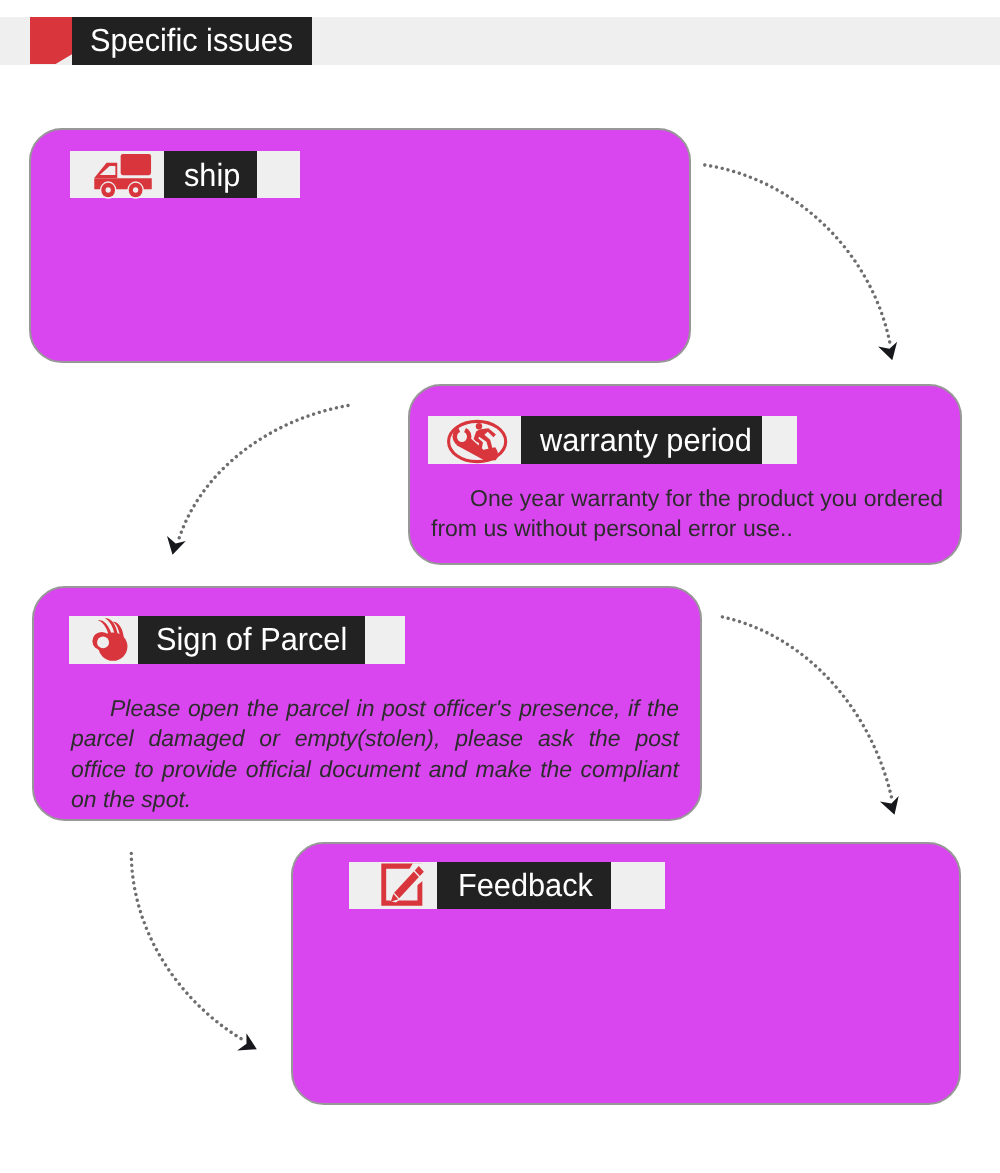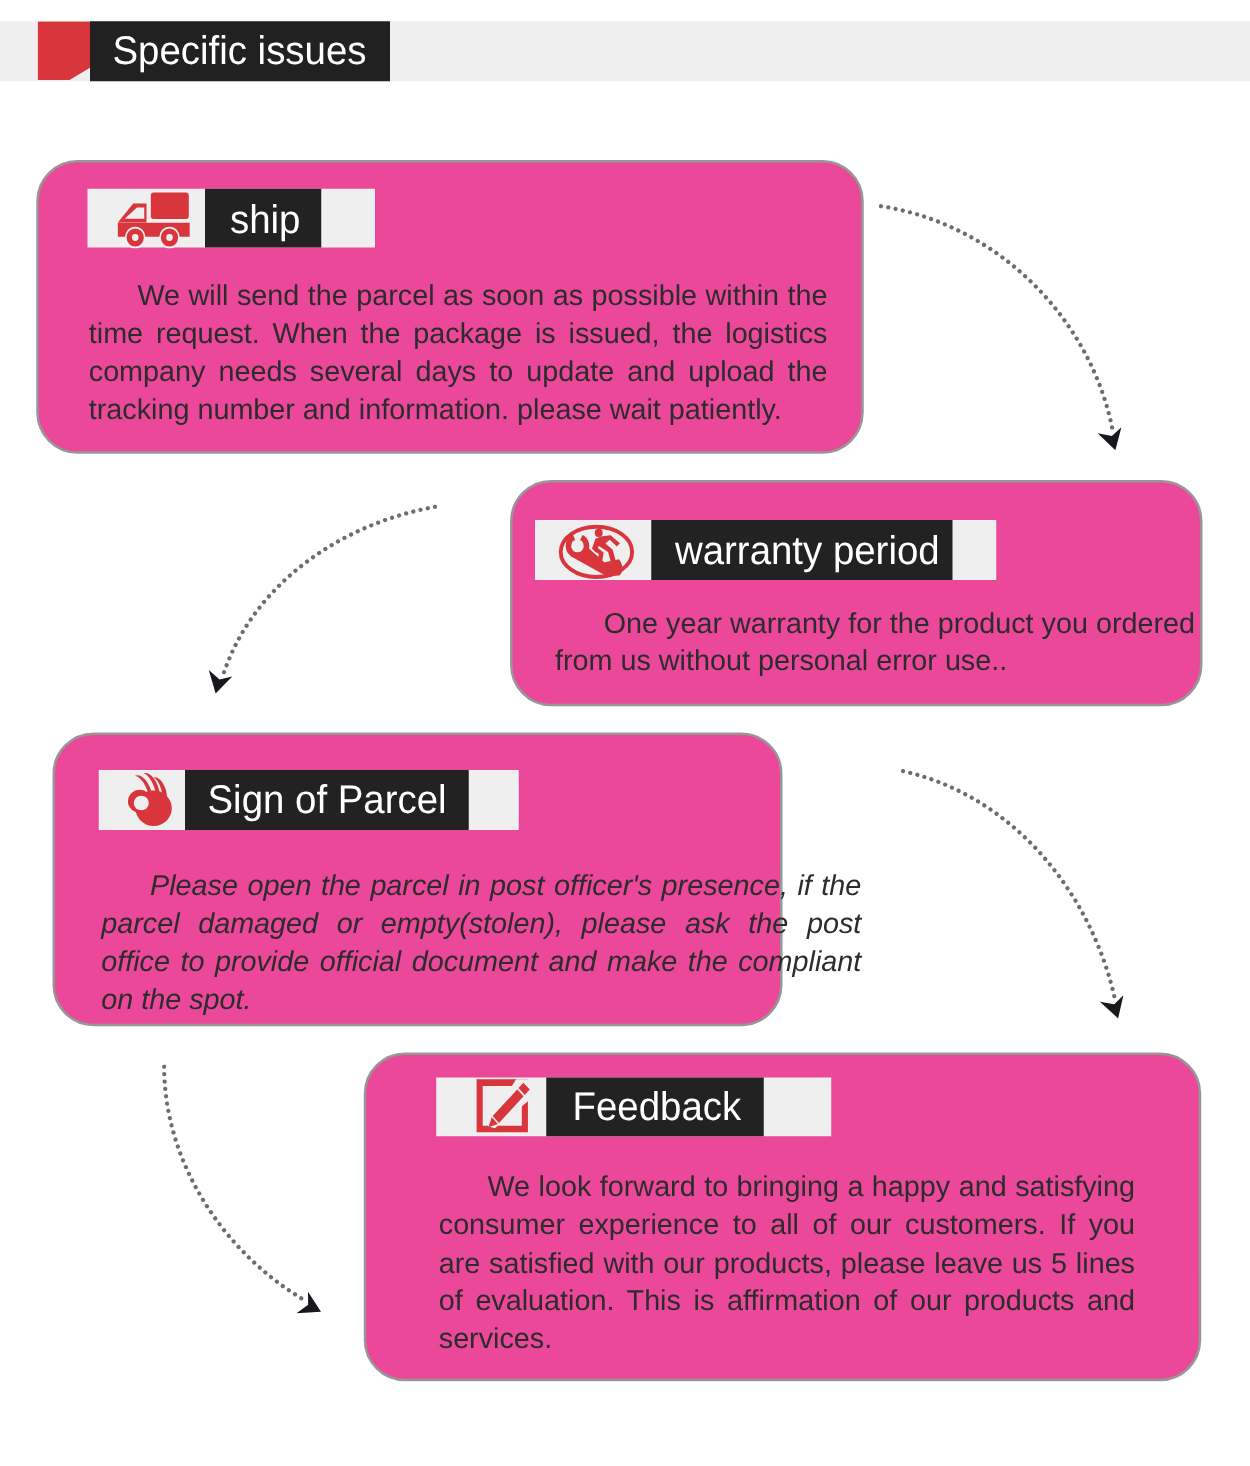--- a/index.html
+++ b/index.html
@@ -16,21 +16,21 @@
   
   .banner-bg{position:absolute;left:0;top:17px;width:1000px;height:48px;background:#efefef;}
   .banner-flag{position:absolute;left:30px;top:17px;width:42px;height:47px;background:#d8353c;
      -webkit-clip-path:polygon(0 0,100% 0,100% 79%,61% 100%,0 100%);
      clip-path:polygon(0 0,100% 0,100% 79%,61% 100%,0 100%);}
   .banner-box{position:absolute;left:72px;top:17px;width:240px;height:48px;background:#212121;}
   .banner-title{position:absolute;color:#ffffff;font-size:32px;line-height:32px;
      white-space:nowrap;transform-origin:0 0;transform:scaleX(.96);opacity:.999;}
 
   
-  .card{position:absolute;border:2px solid #979797;border-radius:33px;background:#ec4899;box-sizing:border-box;}
+  .card{position:absolute;border:2px solid #979797;border-radius:33px;background:#d946ef;box-sizing:border-box;}
   .hdr{position:absolute;background:#efefef;}
   .hdr-box{position:absolute;background:#222222;}
   .hdr-title{position:absolute;color:#fff;white-space:nowrap;font-size:32px;line-height:32px;
      transform-origin:0 0;transform:scaleX(.96);opacity:.999;}
   .ico{position:absolute;}
   .body{position:absolute;color:#2c2c2c;font-size:23px;line-height:30.3px;text-align:justify;
      text-indent:39px;opacity:.999;}
   .body.left{text-align:left;}
 
   svg{display:block;overflow:visible;}
@@ -59,21 +59,20 @@
           <path d="M9.6 20.6 L25.0 20.6 L25.0 12.2 L19.3 12.2 Z" fill="#efefef"></path>
           <circle cx="17.9" cy="34.6" r="8.1" fill="#efefef"></circle>
           <circle cx="44.9" cy="34.6" r="8.1" fill="#efefef"></circle>
           <circle cx="17.9" cy="34.6" r="6.8"></circle>
           <circle cx="44.9" cy="34.6" r="6.8"></circle>
           <circle cx="17.9" cy="34.6" r="2.6" fill="#efefef"></circle>
           <circle cx="44.9" cy="34.6" r="2.6" fill="#efefef"></circle>
         </g>
       </svg>
     </span>
-    <div class="body" style="left:40px;top:91px;width:591px;">We will send the parcel as soon as possible within the time request. When the package is issued, the logistics company needs several days to update and upload the tracking number and information. please wait patiently.</div>
   </div>
 
   <div class="card" style="left:408px;top:384px;width:554px;height:181px;padding-left:28px;">
     <div class="hdr" style="left:18px;top:30px;width:369px;height:48px;"></div>
     <div class="hdr-box" style="left:111px;top:30px;width:241px;height:48px;"></div>
     <div class="hdr-title" style="left:130px;top:37.5px;">warranty period</div>
     <span class="ico" style="left:34.9px;top:33.6px;">
       <svg width="63.7" height="43.8" viewBox="0 0 66 44" preserveAspectRatio="none" aria-hidden="true">
         <defs>
             <mask id="wrenchJaw">
@@ -88,24 +87,24 @@
             <circle cx="17.6" cy="16.8" r="9.8"></circle>
             <circle cx="17.6" cy="16.8" r="5.2" fill="#efefef"></circle>
           </g>
           <circle cx="35.2" cy="6.4" r="3.3"></circle>
           <path d="M36.8 9.2 L45.0 8.2 L52.8 14.6 L50.2 17.3 L44.3 11.9 L40.8 14.9 L46.8 19.9 L49.3 29.0 L45.4 30.1 L43.0 21.8 L35.3 16.8 L32.8 21.8 L29.6 19.0 L32.4 11.2 Z"></path>
           <path d="M33.8 17.8 L39.3 22.3 L37.8 31.0 L34.0 30.1 L35.3 23.3 L31.1 20.6 Z"></path>
           <path d="M40.0 30.0 L52.0 27.5 C 55.5 32.0 56.0 37.0 52.5 40.5 L44.0 41.0 Z"></path>
         </g>
       </svg>
     </span>
-    <div class="body left" style="left:21px;top:97px;width:537px;margin-left:13px;">One year warranty for the product you ordered from us without personal error use..</div>
+    <div class="body left" style="left:21px;top:97px;width:537px;">One year warranty for the product you ordered from us without personal error use..</div>
   </div>
 
-  <div class="card" style="left:42px;top:586px;width:584px;height:235px;">
+  <div class="card" style="left:32px;top:586px;width:670px;height:235px;">
     <div class="hdr" style="left:35px;top:28px;width:336px;height:48px;"></div>
     <div class="hdr-box" style="left:104px;top:28px;width:227px;height:48px;"></div>
     <div class="hdr-title" style="left:122.3px;top:34.7px;">Sign of Parcel</div>
     <span class="ico" style="left:47.7px;top:29.3px;">
       <svg width="48.8" height="45.7" viewBox="0 0 48 46" preserveAspectRatio="none" aria-hidden="true">
         <g fill="#d8353c">
           <path d="M15.6 3.6 C20.0 1.6 25.0 6.6 27.8 13.6 C29.4 17.7 30.1 21.5 29.4 24.2 L26.0 24.3 C26.8 21.1 26.3 17.5 24.9 14.0 C22.7 8.5 19.0 4.2 15.6 3.6 Z"></path>
           <path d="M22.6 1.6 C27.0 0.2 32.0 5.8 34.1 13.0 C35.4 17.1 35.9 20.9 35.2 23.4 L31.8 23.4 C32.5 20.3 32.1 16.5 30.9 13.0 C29.0 7.3 25.7 2.6 22.6 1.6 Z"></path>
           <path d="M30.2 5.0 C34.5 4.0 38.9 9.7 40.4 16.5 C41.2 20.2 41.3 23.8 40.4 25.9 L37.0 25.3 C37.7 22.2 37.4 18.7 36.5 15.3 C35.1 9.9 32.8 5.9 30.2 5.0 Z"></path>
           <circle cx="30.4" cy="29.8" r="14.3"></circle>
@@ -132,21 +131,20 @@
           <path d="M0.3 5.0 L41.5 5.0 L41.5 44.2 L0.3 44.2 Z M5.2 9.9 L5.2 39.3 L36.6 39.3 L36.6 9.9 Z" fill-rule="evenodd"></path>
         </g>
         <path d="M9.2 39.8 L36.5 -2.0 L52 13.5 L15.0 41.2 Z" fill="#efefef" clip-path="url(#editClip)"></path>
         <g fill="#d8353c">
           <path d="M13.2 32.2 L32.9 12.5 L38.0 17.6 L18.3 37.3 Z"></path>
           <path d="M33.9 11.5 L37.9 7.5 L43.0 12.6 L39.0 16.6 Z"></path>
           <path d="M12.4 33.1 L17.4 38.1 L9.8 40.5 Z"></path>
         </g>
       </svg>
     </span>
-    <div class="body" style="left:58px;top:90px;width:557px;">We look forward to bringing a happy and satisfying consumer experience to all of our customers. If you are satisfied with our products, please leave us 5 lines of evaluation. This is affirmation of our products and services.</div>
   </div>
 
   <svg class="arrows" viewBox="0 0 1000 1173">
     <g stroke="#6d6d70" stroke-width="3.4" fill="none" stroke-linecap="round" stroke-dasharray="0.01 5.9">
       <path d="M704.8 165.0 C 796.1 178.7, 871.8 252.9, 889.9 343.1"></path>
       <path d="M348.0 405.5 C 274.4 418.5, 203.4 465.9, 178.9 538.8"></path>
       <path d="M722.4 616.9 C 809.7 636.4, 872.1 712.9, 891.6 797.7"></path>
       <path d="M131.3 853.4 C 131.6 929.8, 177.9 1000.8, 242.6 1039.6"></path>
     </g>
     <g fill="#17181c">

